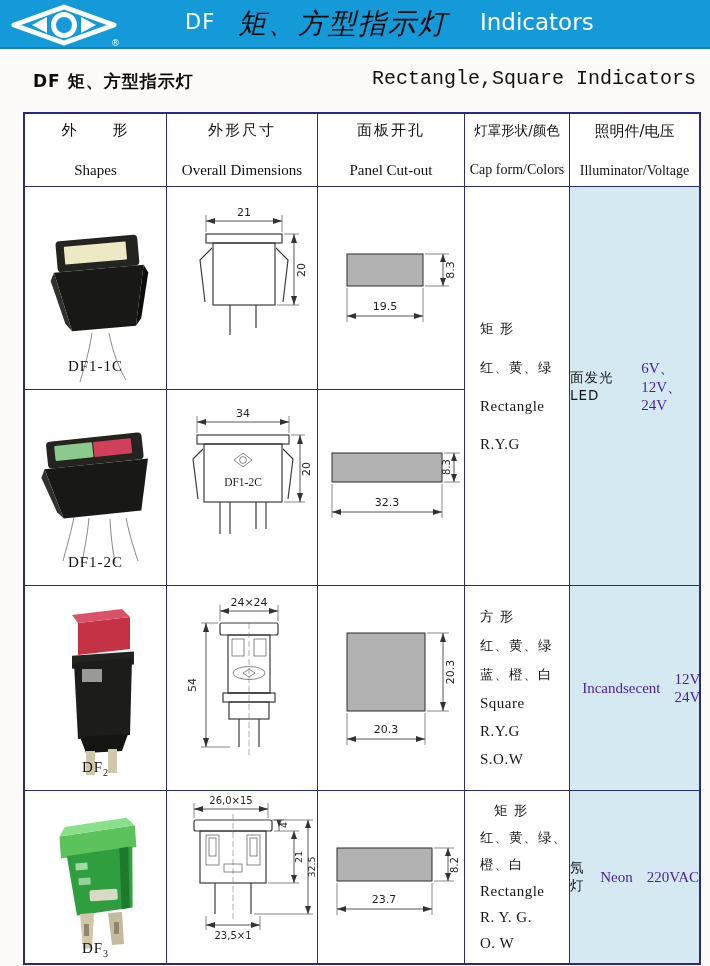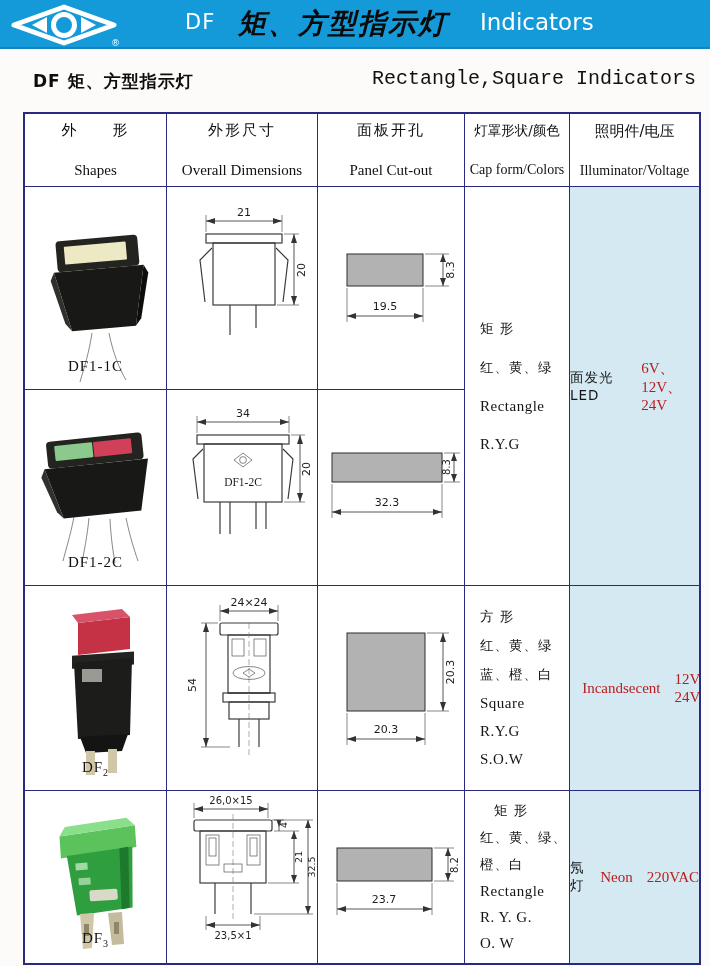--- a/index.html
+++ b/index.html
@@ -3,21 +3,21 @@
 <meta charset="utf-8">
 <style>
   html,body{margin:0;padding:0;}
   body{background:#e9e9e7;font-family:"DejaVu Sans",sans-serif;}
   .page{position:relative;width:710px;height:966px;background:#fcfbf9;overflow:hidden;}
 
   
   .banner{position:absolute;left:0;top:0;width:710px;height:47px;background:#149ad8;border-bottom:2px solid #0f86bf;}
   .logo{position:absolute;left:8px;top:3px;}
   .banner-df{position:absolute;left:185px;top:10px;color:#fff;font-size:21px;letter-spacing:1px;}
-  .banner-cn{position:absolute;left:238px;top:5px;color:#0a0a0a;font-size:28px;font-weight:bold;font-style:italic;letter-spacing:2px;white-space:nowrap;}
+  .banner-cn{position:absolute;left:238px;top:5px;color:#0a0a0a;font-size:28px;font-weight:normal;font-style:italic;letter-spacing:2px;white-space:nowrap;}
   .banner-en{position:absolute;left:480px;top:9px;color:#fff;font-size:23px;}
 
   
   .subheader{position:absolute;left:8px;top:60px;width:700px;height:40px;}
   .sub-left{position:absolute;left:25px;top:10px;font-size:17px;font-weight:bold;color:#0d0d0d;letter-spacing:1px;}
   .sub-right{position:absolute;right:12px;top:7px;font-family:Liberation Mono, monospace;font-size:20px;color:#111;}
 
   
   .spec-table{position:absolute;left:23px;top:112px;width:674px;height:849px;
     display:grid;grid-template-columns:142px 151px 147px 105px 129px;
@@ -37,21 +37,21 @@
   .caption sub{font-size:10px;}
 
   .cap-lines{display:flex;flex-direction:column;align-items:flex-start;padding-left:15px;width:100%;box-sizing:border-box;}
   .cap-lines span{color:#151515;}
   .cap-lines .cnl{font-size:13.5px;letter-spacing:1px;}
   .cap-lines .enl{font-family:"Liberation Serif",serif;font-size:15px;letter-spacing:0.5px;}
   .gap-lg{gap:21px;} .gap-md{gap:11px;} .gap-sm{gap:9px;}
 
   .illum-lines{display:flex;flex-direction:row;align-items:center;}
   .illum-lines .cnl{font-size:13.5px;letter-spacing:1px;color:#151515;}
-  .illum-lines .enl{font-family:"Liberation Serif",serif;font-size:15px;color:#b91c1c;}
+  .illum-lines .enl{font-family:"Liberation Serif",serif;font-size:15px;color:#4c1d95;}
   .igap-lg{gap:26px;} .igap-md{gap:14px;}
 
   
   .ln{stroke:#3b3b3b;fill:none;stroke-width:1.2;}
   .thin{stroke:#555;fill:none;stroke-width:0.7;}
   .dim{stroke:#444;fill:none;stroke-width:0.9;}
   .arr{fill:#333;stroke:none;}
   .dtext{font-family:"DejaVu Sans",sans-serif;font-size:11px;fill:#1d1d1d;}
   .ftext{font-family:"Liberation Serif",serif;font-size:11.5px;fill:#1d1d1d;}
   .cut{fill:#b2b2b2;stroke:#2c2c2c;stroke-width:1;}
@@ -325,21 +325,21 @@
           <polygon points="95,58 104,57 101,118 93,119" fill="#1d7a2c"></polygon>
           <rect x="50" y="70" width="12" height="7" fill="#bfe8bf" opacity="0.8"></rect>
           <rect x="52" y="85" width="12" height="7" fill="#bfe8bf" opacity="0.7"></rect>
           <rect x="62" y="98" width="28" height="11" rx="2" fill="#d9d9c8"></rect>
         </g>
         <polygon points="54,122 68,121 66,156 57,157" fill="#cfc7a8"></polygon>
         <rect x="58" y="132" width="5" height="12" fill="#8f876d"></rect>
         <polygon points="82,121 96,120 98,152 86,153" fill="#c4bb9d"></polygon>
         <rect x="88" y="130" width="5" height="12" fill="#8f876d"></rect>
       </svg>
-      <div class="caption" style="bottom:14px"><span>DF</span><sub>3</sub></div>
+      <div class="caption" style="bottom:4px"><span>DF</span><sub>3</sub></div>
     </div>
 
     <div class="cell no-b" style="grid-area:5/2">
       <svg width="149" height="170" viewBox="0 0 149 170">
         <line x1="26" y1="26" x2="26" y2="11" class="thin"></line>
         <line x1="100" y1="26" x2="100" y2="11" class="thin"></line>
         <line x1="26" y1="17" x2="100" y2="17" class="dim"></line>
         <path class="arr" d="M26,17 l9,-3 v6 z"></path>
           <path class="arr" d="M100,17 l-9,-3 v6 z"></path>
         <text x="63" y="12" text-anchor="middle" class="dtext" style="font-size:10px">26,0×15</text>

